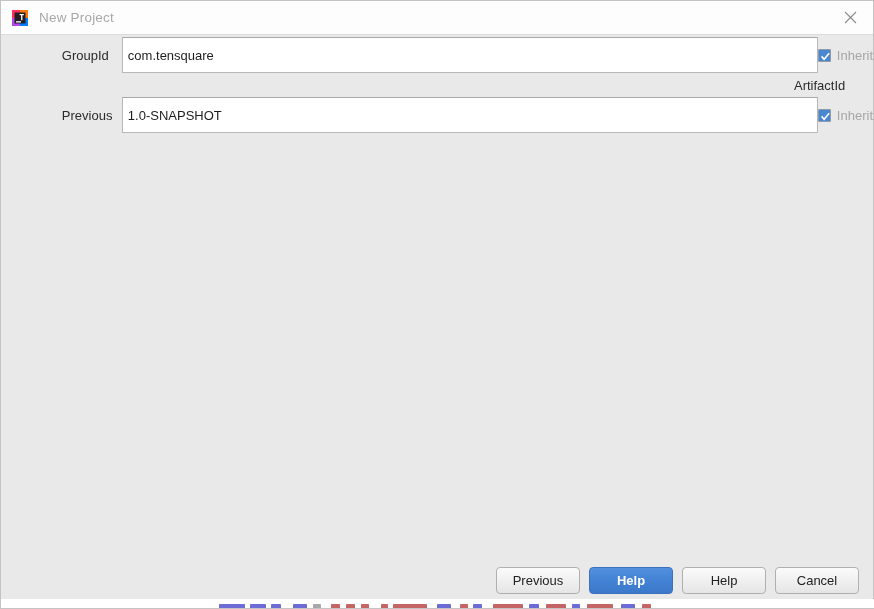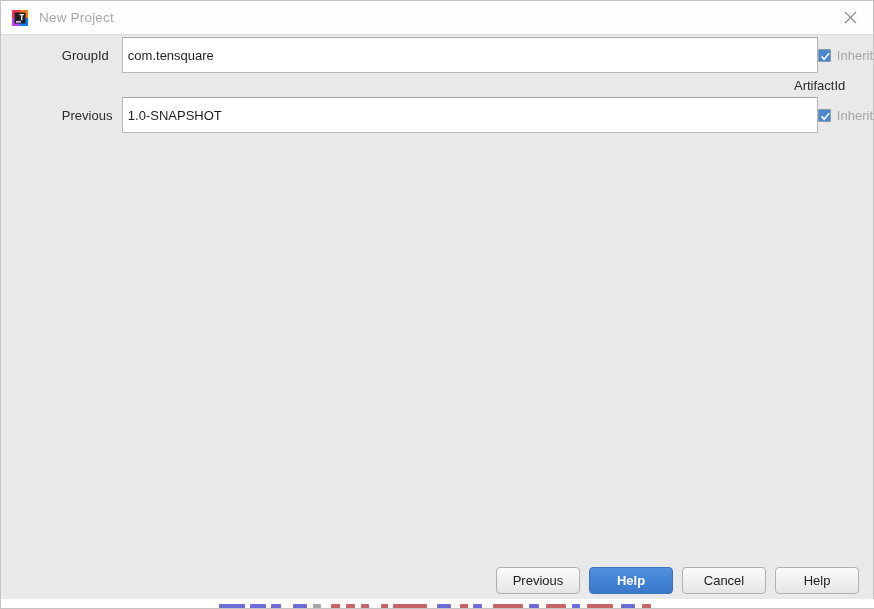--- a/index.html
+++ b/index.html
@@ -253,22 +253,22 @@
           </span>
           <span class="inherit-label">Inherit</span>
         </span>
       </div>
 
     </div>
 
     <div class="buttonbar">
       <button class="btn">Previous</button>
       <button class="btn default">Help</button>
+      <button class="btn">Help</button>
       <button class="btn">Cancel</button>
-      <button class="btn">Help</button>
     </div>
 
     <div class="bg-sliver">
       <div class="strip">
         <span class="frag" style="left:218px;width:26px;background:#3b3bc9;"></span>
         <span class="frag" style="left:249px;width:16px;background:#3b3bc9;"></span>
         <span class="frag" style="left:270px;width:10px;background:#3b3bc9;"></span>
         <span class="frag" style="left:292px;width:14px;background:#3b3bc9;"></span>
         <span class="frag" style="left:312px;width:8px;background:#8a8a8a;"></span>
         <span class="frag" style="left:330px;width:9px;background:#b03030;"></span>

